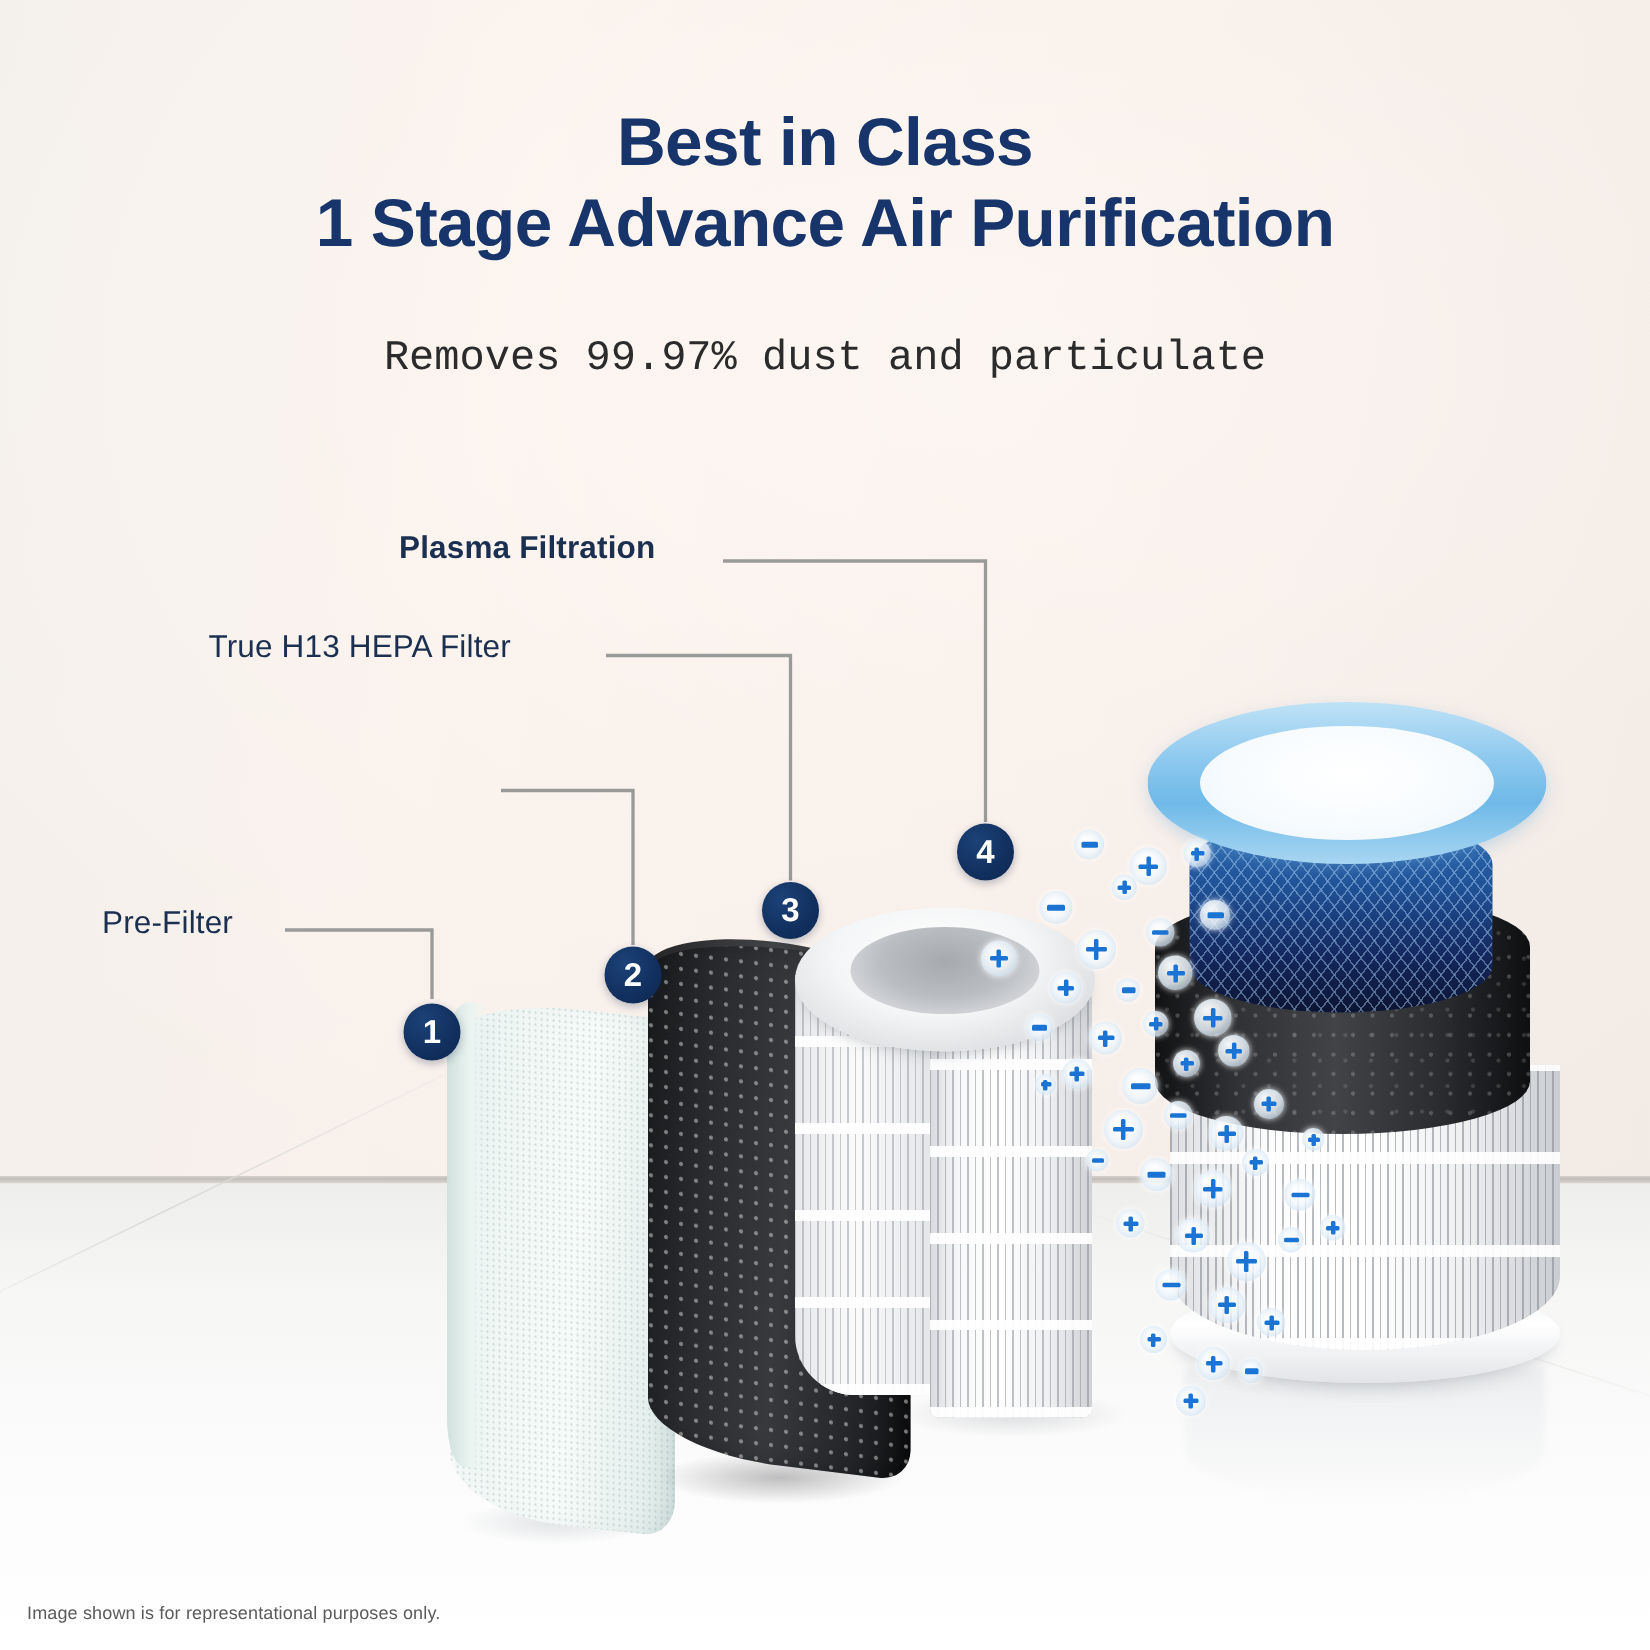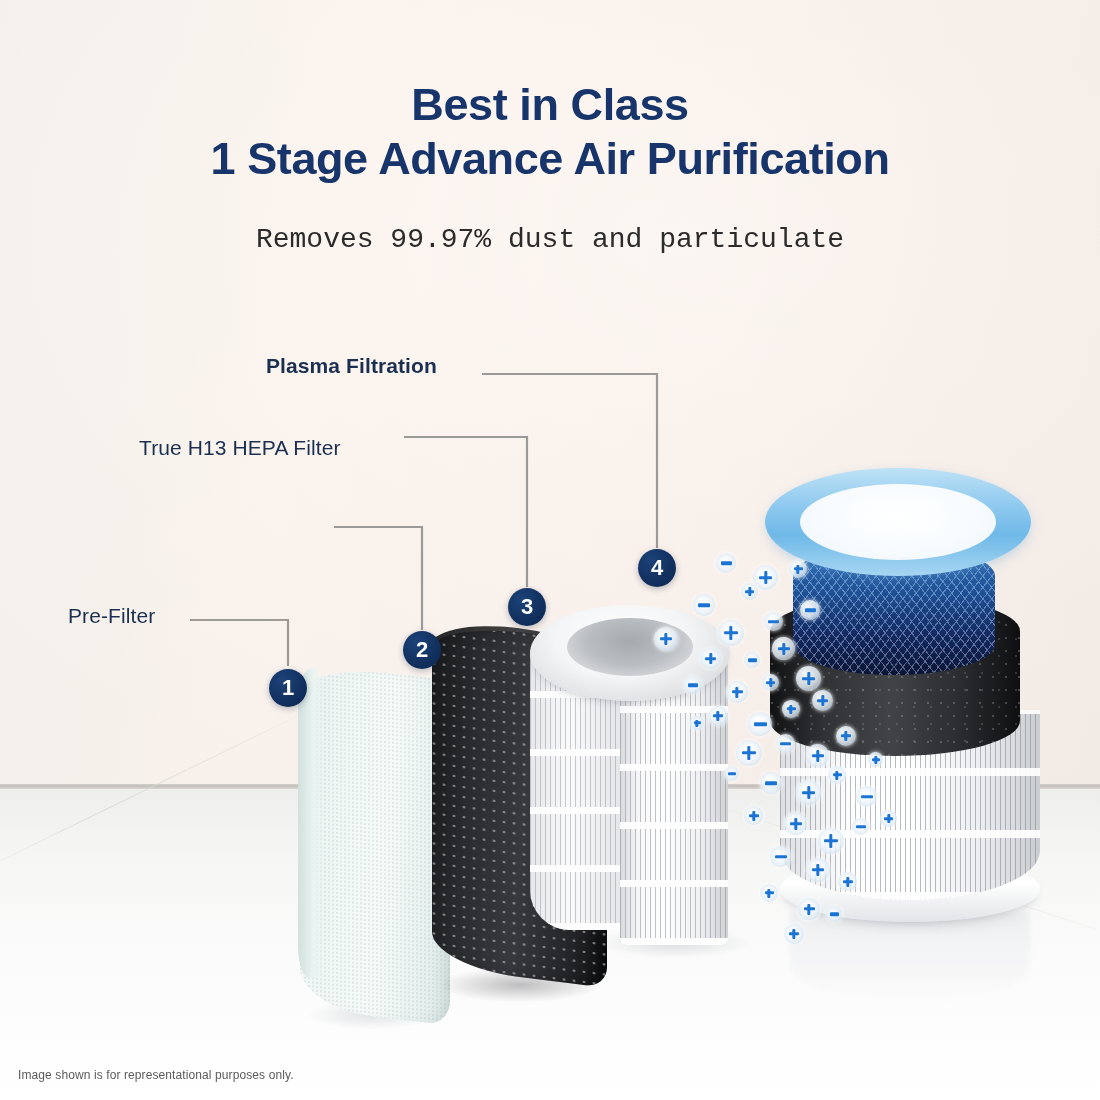--- a/index.html
+++ b/index.html
@@ -38,21 +38,21 @@
     background:linear-gradient(90deg,rgba(210,210,208,0) 0%,#d9d9d7 40%,rgba(210,210,208,0) 100%);
     transform:rotate(-26deg); transform-origin:left center;
   }
   .floor-diag2{
     position:absolute; left:700px; top:800px; width:460px; height:1px;
     background:linear-gradient(90deg,rgba(210,210,208,0) 0%,#dcdcda 45%,rgba(210,210,208,0) 100%);
     transform:rotate(18deg); transform-origin:left center;
   }
 
   
-  .title-wrap{ position:absolute; left:0; top:78px; width:1100px; text-align:center; }
+  .title-wrap{ position:absolute; left:0; top:68px; width:1100px; text-align:center; }
   .t1{ font-size:45px; font-weight:bold; color:#17356b; letter-spacing:-.4px; line-height:1.18; }
   .t2{ font-size:45px; font-weight:bold; color:#17356b; letter-spacing:-.4px; line-height:1.25; }
   .sub-wrap{ position:absolute; left:0; top:220px; width:1100px; text-align:center; }
   .sub{ font-size:28px; color:#2b2b2b; line-height:1.42; font-weight:400;font-family:Liberation Mono, monospace; }
 
   .footnote{
     position:absolute; left:18px; top:1068px;
     font-size:12px; color:#5b5b5b; letter-spacing:.1px;
   }
 
@@ -465,21 +465,21 @@
 
   <div class="title-wrap">
     <div class="t1">Best in Class</div>
     <div class="t2">1 Stage Advance Air Purification</div>
   </div>
   <div class="sub-wrap">
     <div class="sub">Removes 99.97% dust and particulate</div>
   </div>
 
   <div class="label" style="left:68px;  top:604px;">Pre-Filter</div>
-  <div class="label" style="left:139px; top:436px;">True H13 HEPA Filter</div>
+  <div class="label" style="left:139px; top:420px;">True H13 HEPA Filter</div>
   <div class="label" style="left:266px; top:354px;font-weight:bold;">Plasma Filtration</div>
 
   <div class="badge" style="left:269px; top:669px;">1</div>
   <div class="badge" style="left:403px; top:631px;">2</div>
   <div class="badge" style="left:508px; top:588px;">3</div>
   <div class="badge" style="left:638px; top:549px;">4</div>
 
   <div class="footnote">Image shown is for representational purposes only.</div>
 </div>
 

